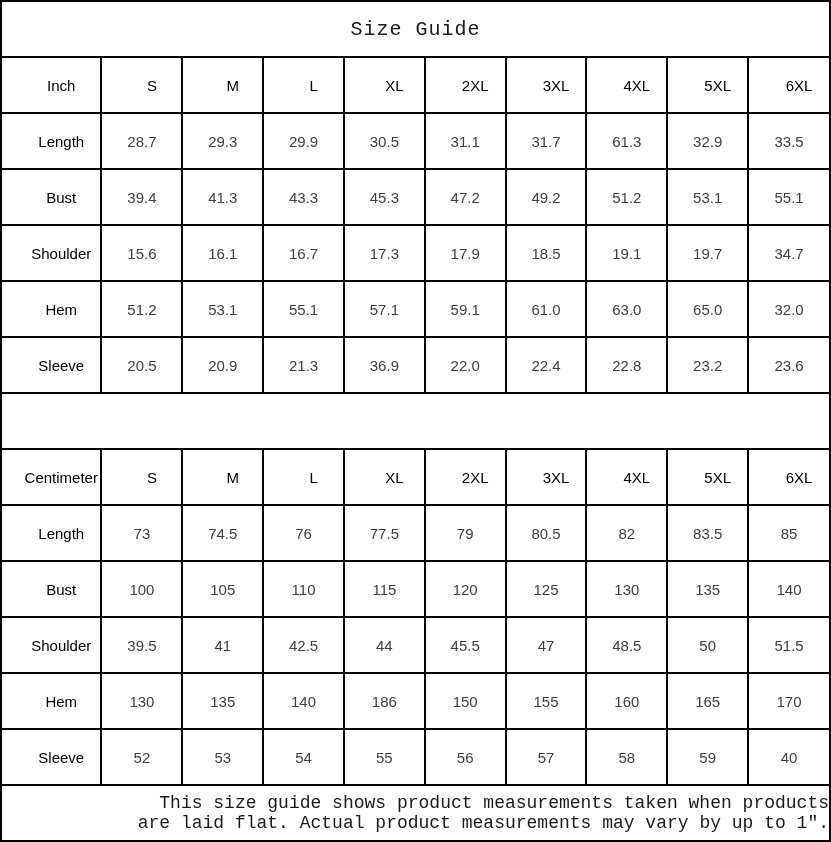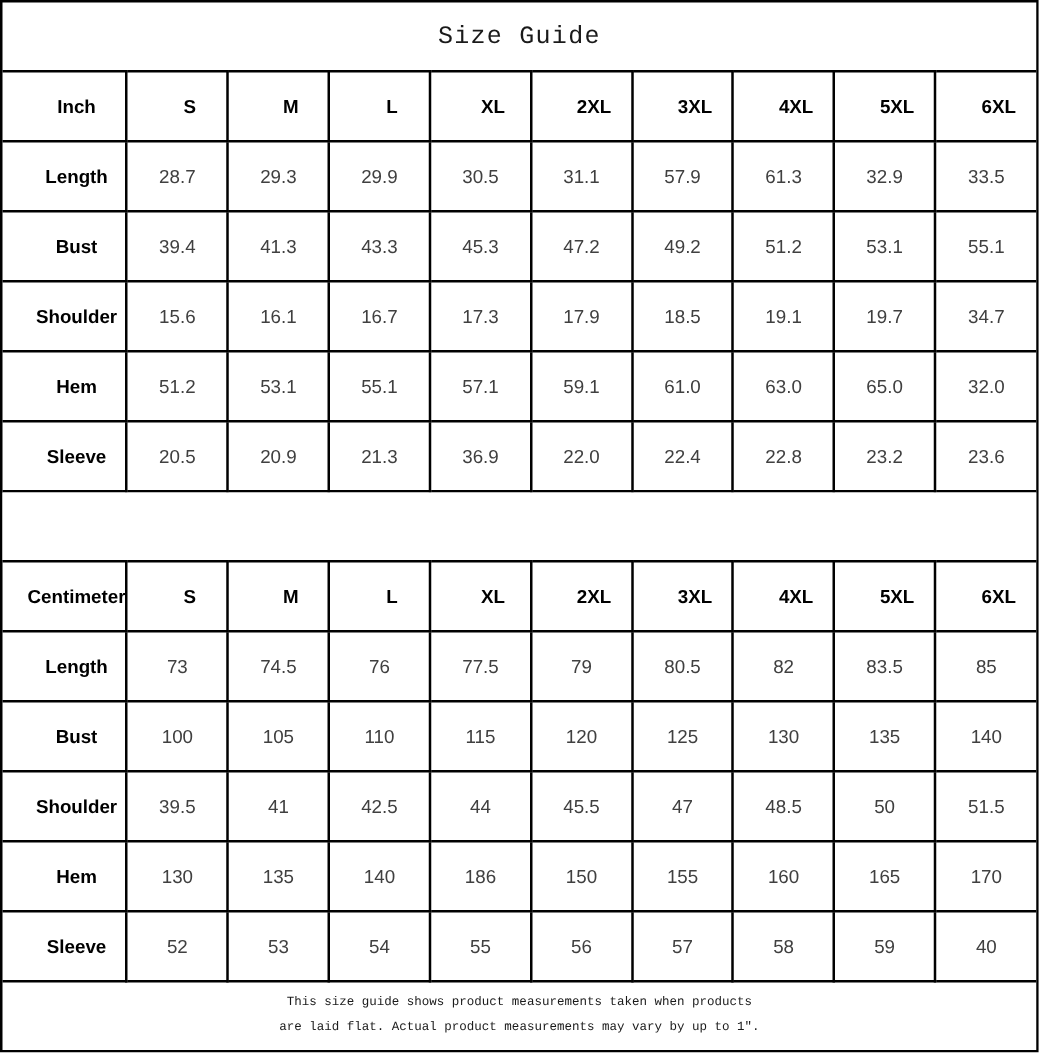--- a/index.html
+++ b/index.html
@@ -43,43 +43,43 @@
     padding: 0;
     overflow: hidden;
   }
   
   table.size-table th:first-child,
   table.size-table td:first-child { border-left: 0; }
   table.size-table th:last-child,
   table.size-table td:last-child { border-right: 0; }
 
   table.size-table th {
-    font-weight: bold;
+    font-weight: normal;
     font-size: 15px;
     color: #000000;
     padding-left: 20px;
   }
   table.size-table td {
     font-weight: normal;
     font-size: 15px;
     color: #404040;
   }
   .gap-row {
     flex: none;
     height: 54px;
     background: #ffffff;
   }
   .footer {
     flex: 1;
     display: flex;
     flex-direction: column;
-    align-items: center;
+    align-items: flex-end;
     justify-content: center;
     font-family: "Liberation Mono", "DejaVu Sans Mono", monospace;
-    font-size: 10px;
+    font-size: 18px;
     line-height: 20px;
     color: #1a1a1a;
     text-align: center;
   }
 </style>
 </head>
 <body>
 
 <div class="sheet">
 
@@ -113,21 +113,21 @@
         </tr>
       </thead>
       <tbody>
         <tr>
           <th>Length</th>
           <td>28.7</td>
           <td>29.3</td>
           <td>29.9</td>
           <td>30.5</td>
           <td>31.1</td>
-          <td>57.9</td>
+          <td>31.7</td>
           <td>61.3</td>
           <td>32.9</td>
           <td>33.5</td>
         </tr>
         <tr>
           <th>Bust</th>
           <td>39.4</td>
           <td>41.3</td>
           <td>43.3</td>
           <td>45.3</td>

